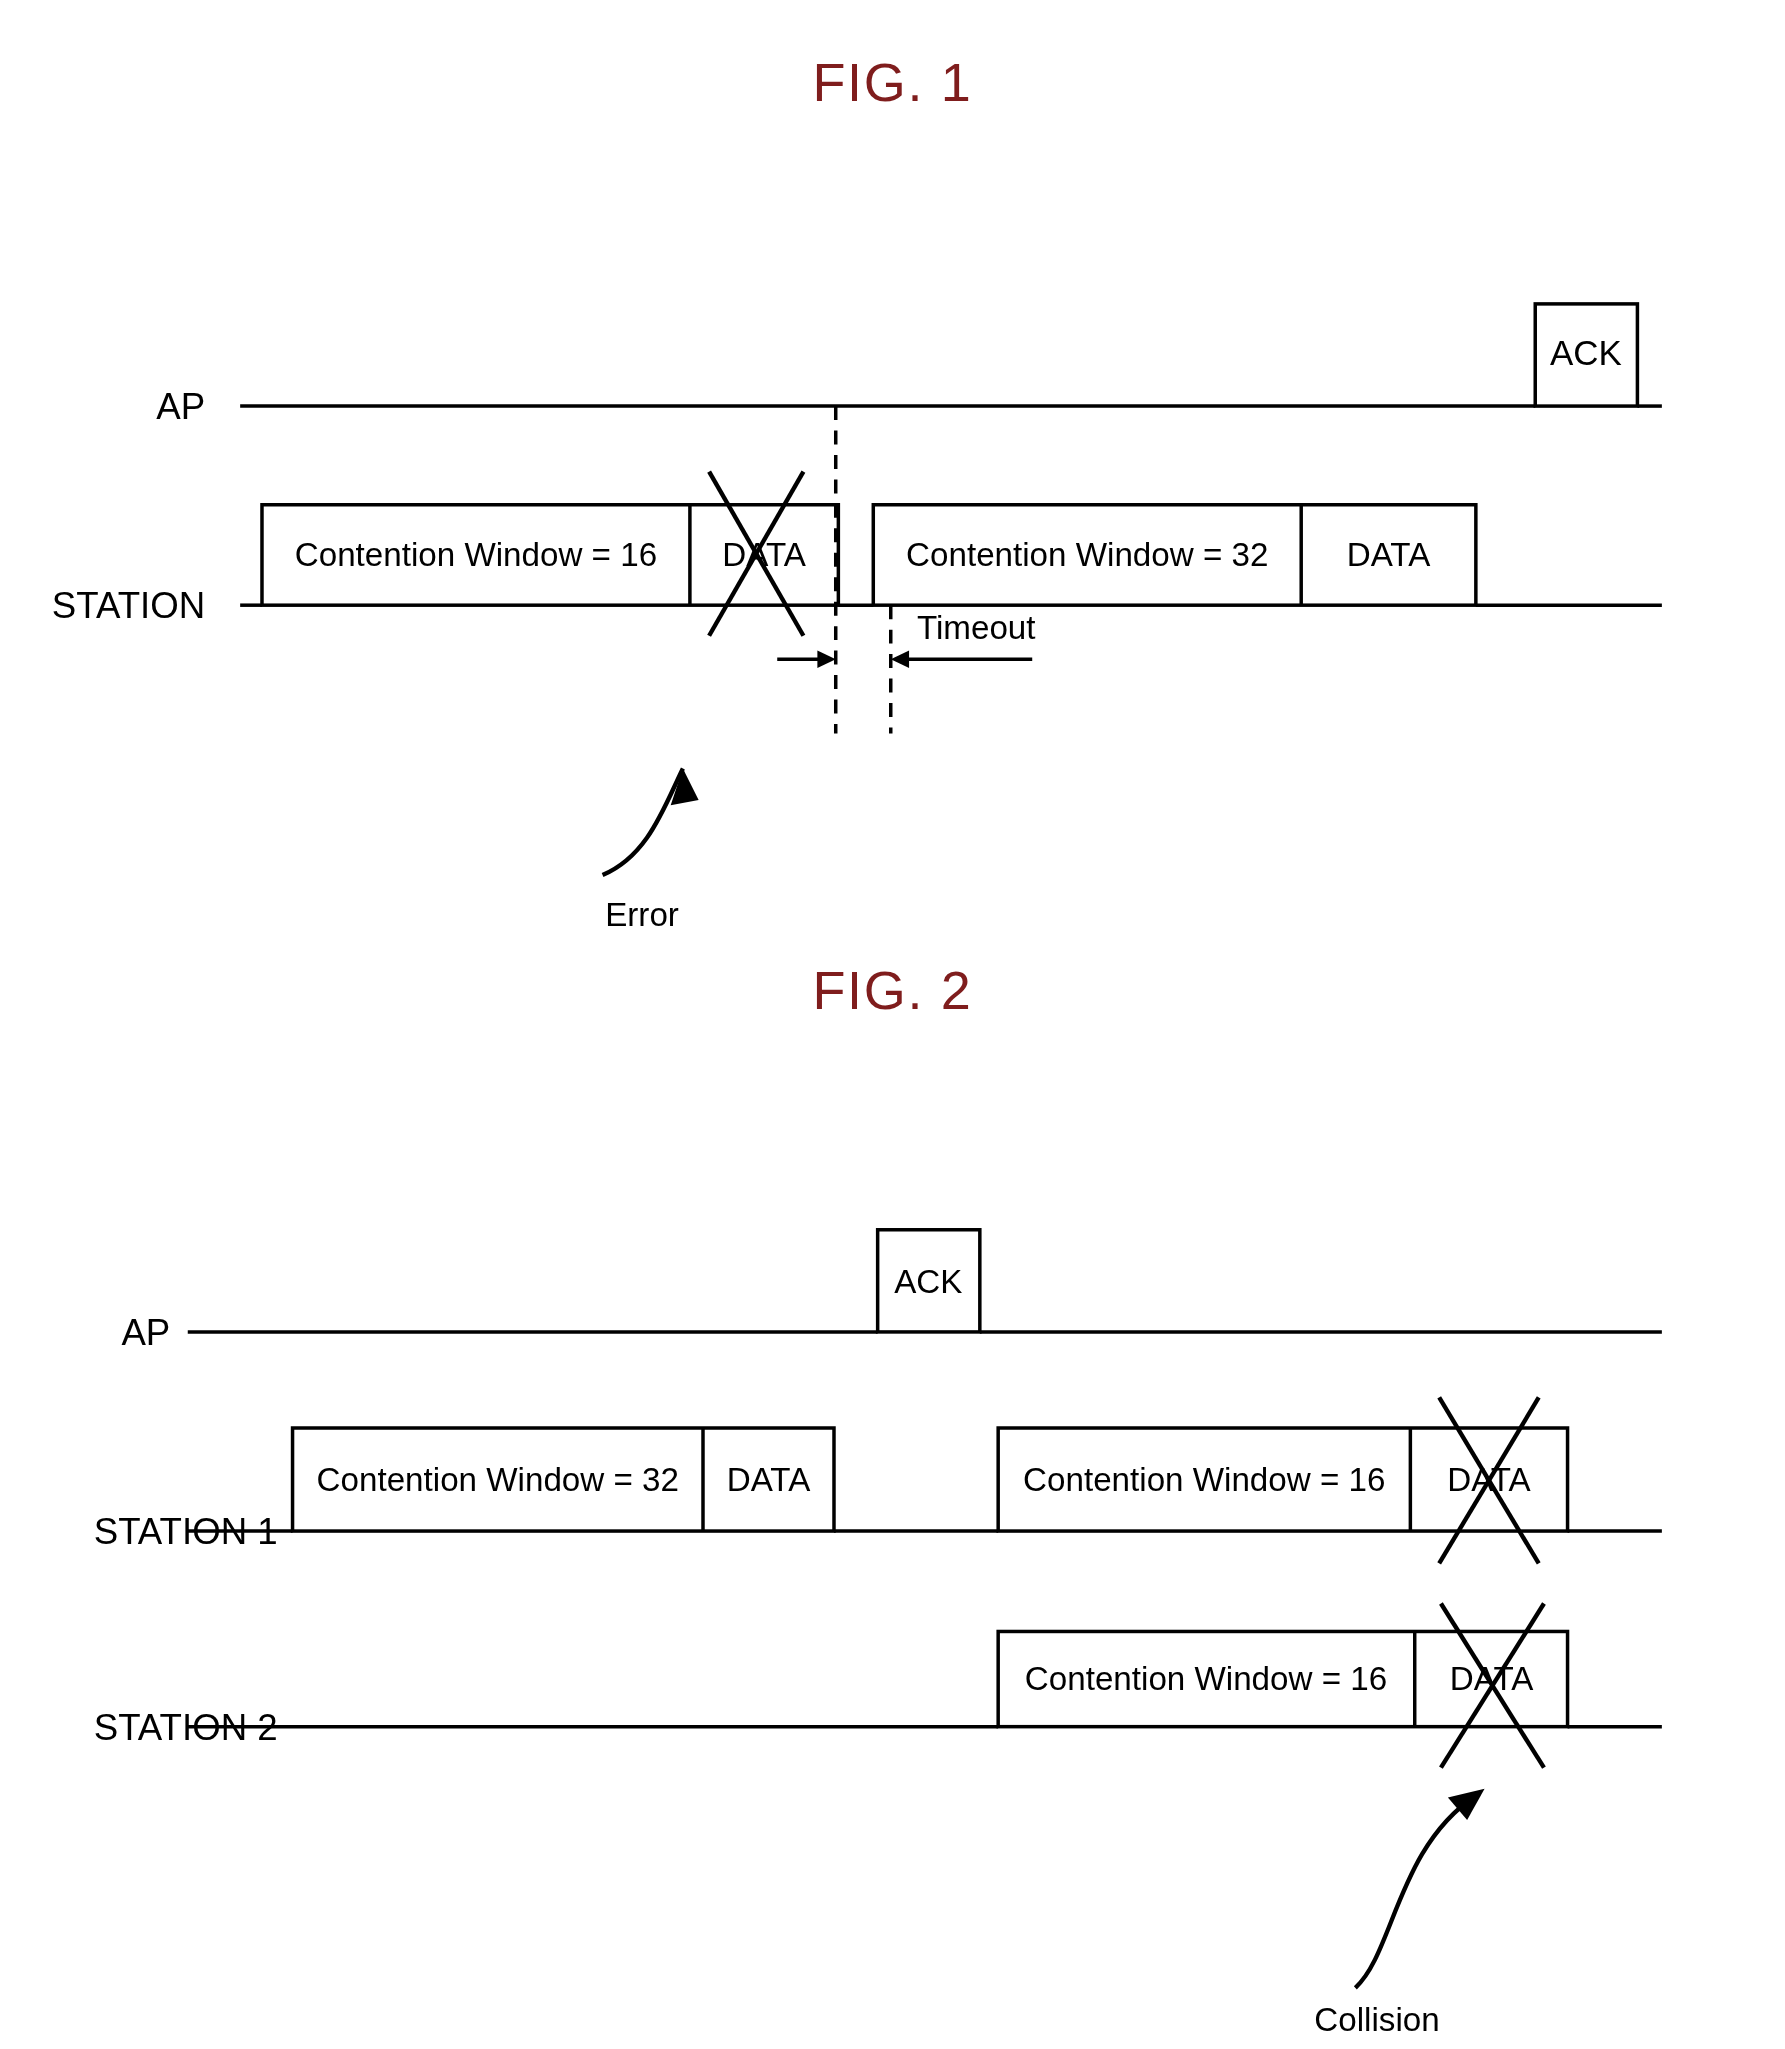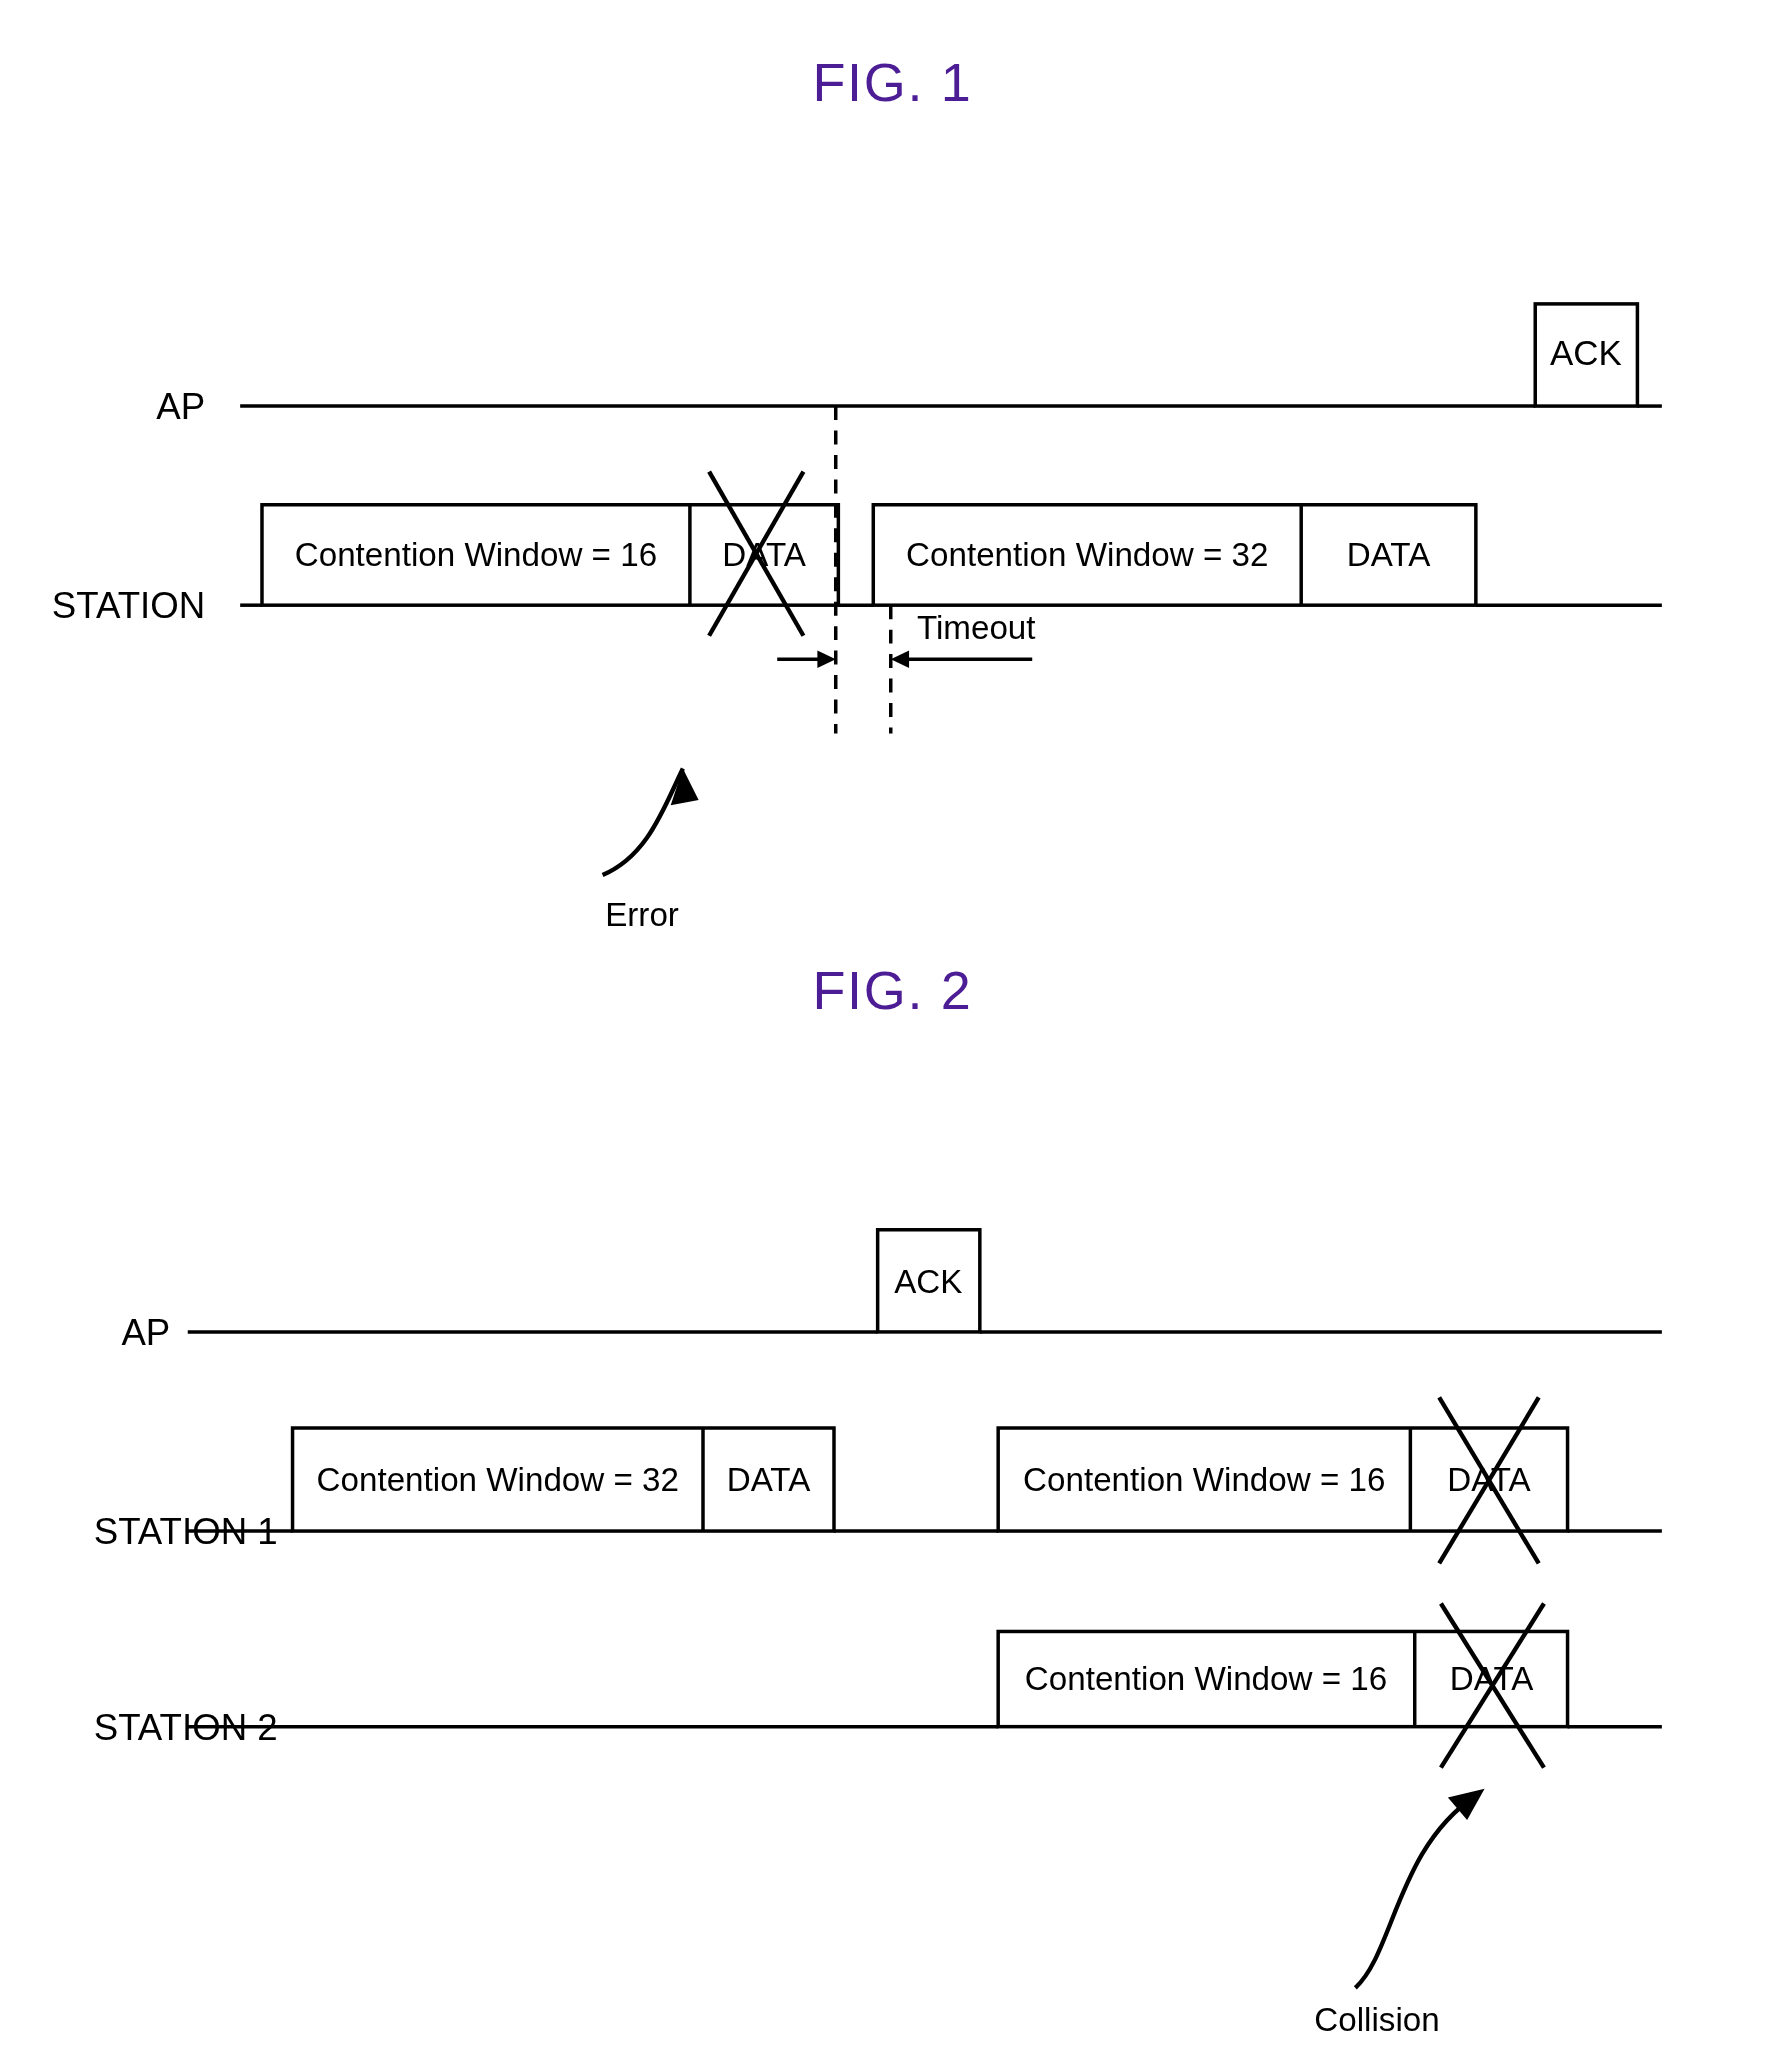--- a/index.html
+++ b/index.html
@@ -20,21 +20,21 @@
     width: 1785px;
     height: 2049px;
   }
   .fig-title {
     position: absolute;
     width: 100%;
     text-align: center;
     font-family: "Liberation Sans", sans-serif;
     font-size: 54px;
     letter-spacing: 1.7px;
-    color: #4c1d95;
+    color: #7f1d1d;
   }
   #fig1-title { top: 51px; }
   #fig2-title { top: 959px; }
 
   svg text {
     font-family: "Liberation Sans", sans-serif;
     fill: #000000;
   }
   .lbl-axis {
     font-size: 42px;

